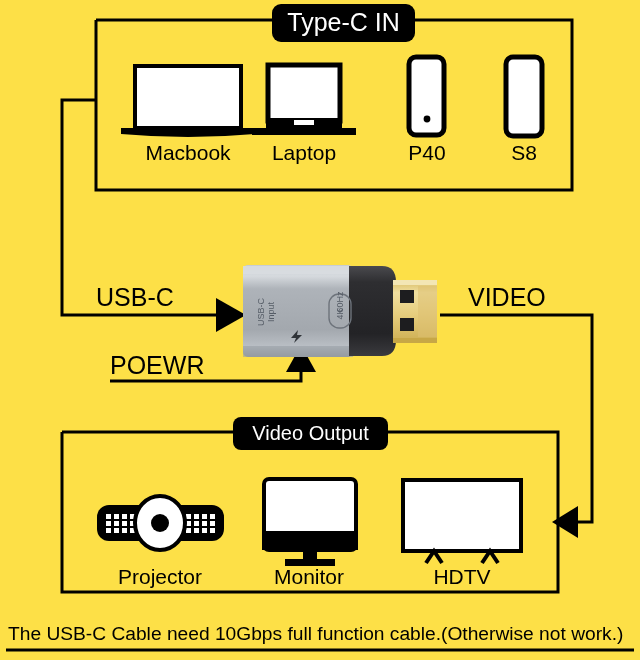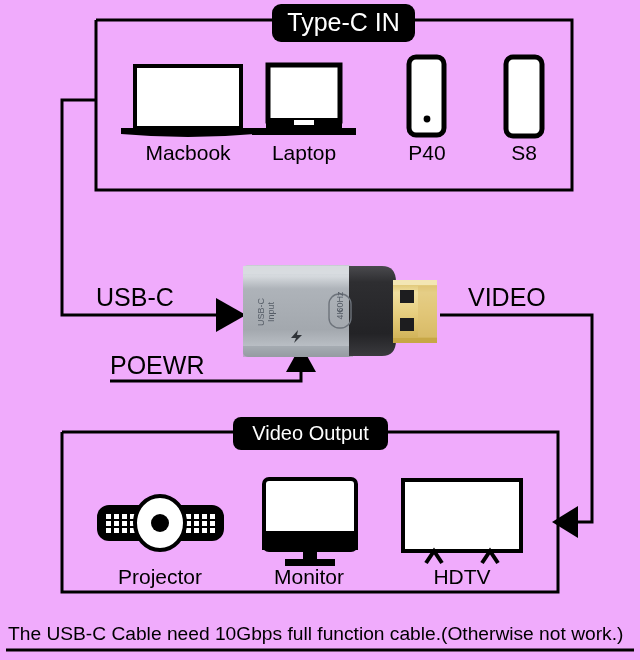--- a/index.html
+++ b/index.html
@@ -11,21 +11,21 @@
     width: 640px;
     height: 660px;
     overflow: hidden;
     font-family: "Liberation Sans", sans-serif;
     color: #000000;
   }
   #diagram-root {
     position: relative;
     width: 640px;
     height: 660px;
-    background: #f0abfc;
+    background: #fde047;
   }
   svg.layer {
     position: absolute;
     left: 0;
     top: 0;
     width: 640px;
     height: 660px;
   }
   .lbl {
     font-family: "Liberation Sans", sans-serif;

